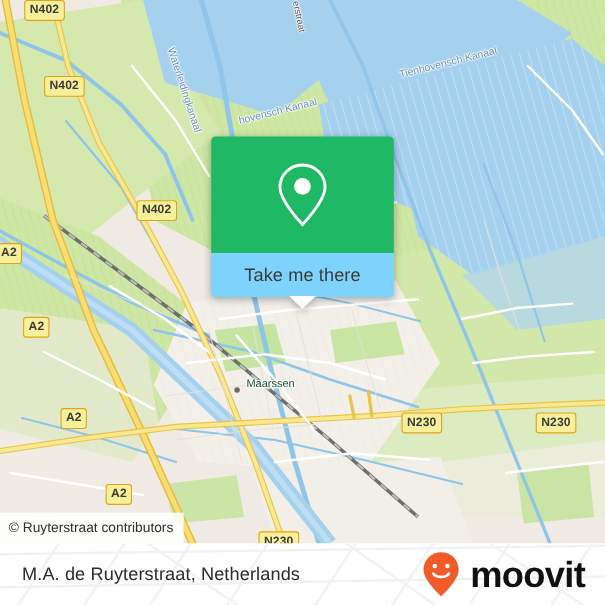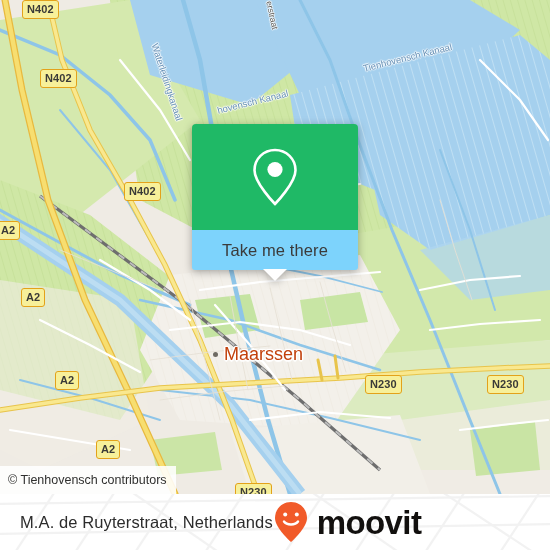--- a/index.html
+++ b/index.html
@@ -59,22 +59,22 @@
   }
 
   
   .maplabel {
     position: absolute;
     color: #55524d;
     white-space: nowrap;
     pointer-events: none;
   }
   .city-label {
-    font-size: 18px;
-    color: #c2410c;
+    font-size: 10px;
+    color: #14532d;
     text-shadow: 1.5px 0 1px #fff, -1.5px 0 1px #fff, 0 1.5px 1px #fff, 0 -1.5px 1px #fff,
                  1px 1px 1px #fff, -1px -1px 1px #fff, 1px -1px 1px #fff, -1px 1px 1px #fff;
   }
   .city-dot {
     position: absolute;
     width: 5px; height: 5px;
     border-radius: 50%;
     background: #6e6a63;
   }
   .water-label {
@@ -167,21 +167,21 @@
     position: absolute;
     left: 0; top: 0;
     width: 550px; height: 56px;
     opacity: 1;
   }
   #footer-inner {
     position: relative;
     width: 550px; height: 56px;
     display: flex;
     align-items: center;
-    justify-content: flex-start;
+    justify-content: space-between;
     padding: 0 18px 0 20px;
     box-sizing: border-box;
     border-radius: 28px;
   }
   #footer-title {
     font-size: 16.5px;
     color: #2c2c2c;
     white-space: nowrap;
     letter-spacing: 0.1px;
   }
@@ -336,21 +336,21 @@
           <circle cx="26" cy="23.5" r="7.6" fill="#ffffff"></circle>
         </svg>
       </div>
       <div id="callout-bottom">
         <span id="callout-label">Take me there</span>
         <span id="callout-tail"></span>
       </div>
     </div>
 
     <div id="attribution">
-      <span>© Tienhovensch contributors</span>
+      <span>© Ruyterstraat contributors</span>
     </div>
   </div>
 
   <div id="footer">
     <svg id="footer-watermark" viewBox="0 0 550 56" preserveAspectRatio="none">
       <g stroke="#F2F2F2" stroke-width="2.2" fill="none">
         <path d="M60,-10 L10,66"></path>
         <path d="M120,-10 L70,66"></path>
         <path d="M180,-10 L130,66"></path>
         <path d="M250,-10 L200,66"></path>

